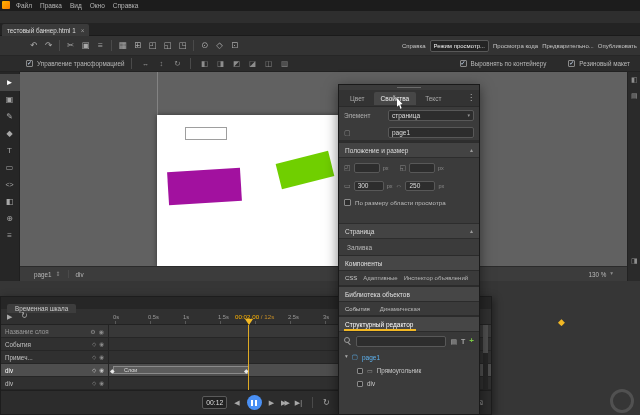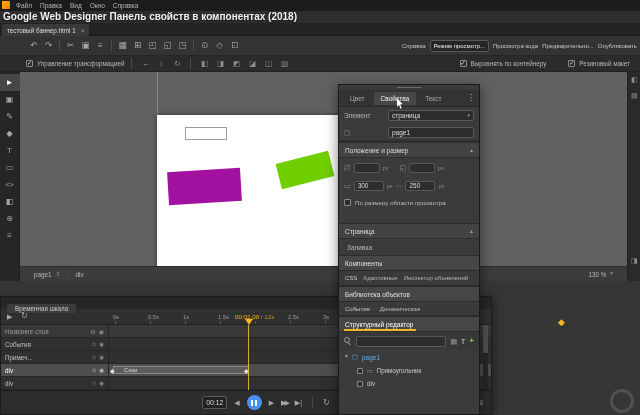--- a/index.html
+++ b/index.html
@@ -32,21 +32,20 @@
 
   <div class="abs flex" style="left:0;top:0;width:640px;height:11px;background:#1c1c1c;gap:8px;padding-left:16px;font-size:6.5px;color:#b5b5b5;z-index:5">
     <div class="abs" style="left:2px;top:1px;width:8px;height:8px;border-radius:1px;background:linear-gradient(135deg,#ffb300,#f57c00)"></div>
     <span>Файл</span>
     <span>Правка</span>
     <span>Вид</span>
     <span>Окно</span>
     <span>Справка</span>
   </div>
 
-  <div class="abs" style="left:3px;top:11px;font-size:10px;font-weight:bold;color:#f2f2f2;z-index:40;text-shadow:0 1px 2px rgba(0,0,0,.6);white-space:nowrap">Google Web Designer Панель свойств в компонентах (2018)</div>
 
   <div class="abs" style="left:0;top:23px;width:640px;height:13px;background:#232323;border-bottom:1px solid #1a1a1a">
     <div class="abs flex" style="left:2px;top:1px;height:12px;background:#3a3a3a;padding:0 5px;font-size:6.3px;color:#ddd;border-radius:2px 2px 0 0">
       <span>тестовый баннер.html 1</span>
       <span style="margin-left:5px;color:#999">×</span>
     </div>
   </div>
 
   <div class="abs flex" style="left:0;top:36px;width:640px;height:20px;background:#333;border-bottom:1px solid #262626;padding-left:26px;font-size:8.5px">
     <span class="ico" style="width:15px">↶</span>

